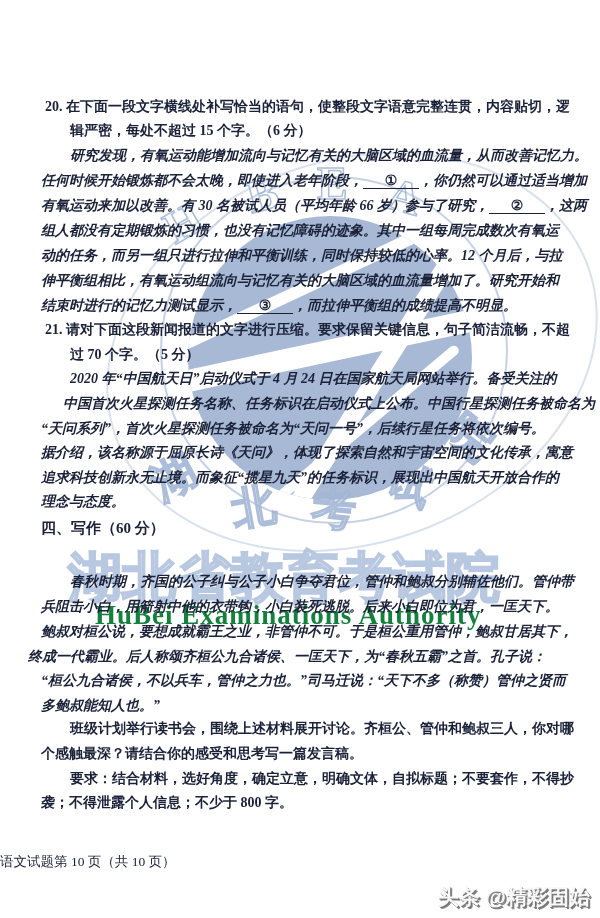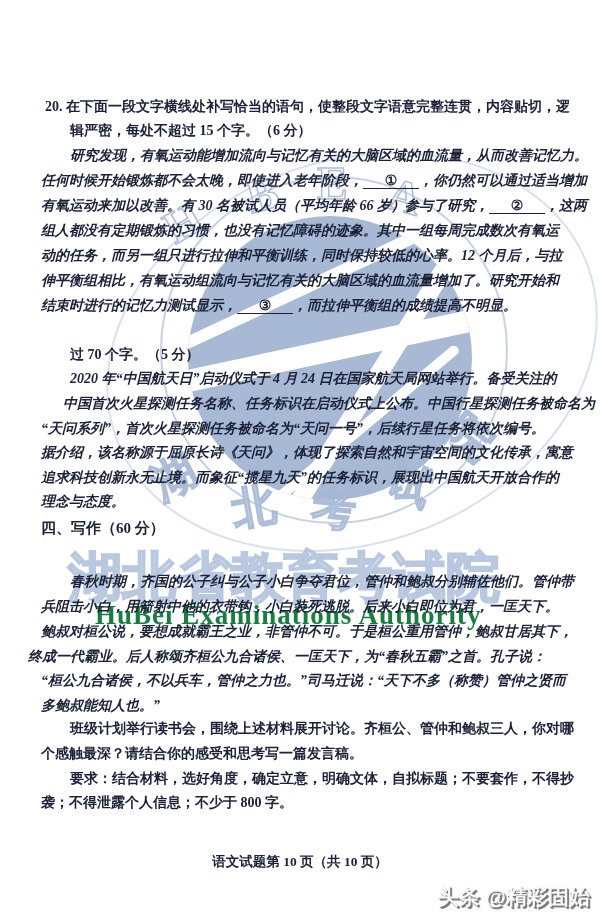--- a/index.html
+++ b/index.html
@@ -68,22 +68,22 @@
   }
   .line.song{font-weight:700;}
   .line.kai{font-weight:700;font-style:italic;}
   .line.bold{font-weight:700;font-size:15px;}
   .blank{
     display:inline-block;min-width:56px;text-align:center;
     border-bottom:1.5px solid #1a2138;font-style:normal;
     line-height:15px;
   }
   .footer{
-    position:absolute;left:0;right:0;top:853px;text-align:center;
-    font-size:13.5px;font-weight:700;z-index:2;
+    position:absolute;left:0;right:0;top:853px;
+    font-size:13.5px;font-weight:400;z-index:2;
   }
 </style>
 </head>
 <body>
 
 <div class="page">
 
   <div class="wm seal-orbit"></div>
   <div class="wm seal-ring"></div>
   <div class="wm seal-globe">
@@ -112,20 +112,21 @@
   <div class="text-layer" id="lines">
       <div class="line song" style="left: 45px; top: 97px;">20. 在下面一段文字横线处补写恰当的语句，使整段文字语意完整连贯，内容贴切，逻</div>
       <div class="line song" style="left: 70px; top: 121px;">辑严密，每处不超过 15 个字。（6 分）</div>
       <div class="line kai" style="left: 70px; top: 146px;">研究发现，有氧运动能增加流向与记忆有关的大脑区域的血流量，从而改善记忆力。</div>
       <div class="line kai" style="left: 41px; top: 171px;">任何时候开始锻炼都不会太晚，即使进入老年阶段，<span class="blank">①</span>，你仍然可以通过适当增加</div>
       <div class="line kai" style="left: 41px; top: 196px;">有氧运动来加以改善。有 30 名被试人员（平均年龄 66 岁）参与了研究，<span class="blank">②</span>，这两</div>
       <div class="line kai" style="left: 41px; top: 221px;">组人都没有定期锻炼的习惯，也没有记忆障碍的迹象。其中一组每周完成数次有氧运</div>
       <div class="line kai" style="left: 41px; top: 246px;">动的任务，而另一组只进行拉伸和平衡训练，同时保持较低的心率。12 个月后，与拉</div>
       <div class="line kai" style="left: 41px; top: 271px;">伸平衡组相比，有氧运动组流向与记忆有关的大脑区域的血流量增加了。研究开始和</div>
       <div class="line kai" style="left: 41px; top: 296px;">结束时进行的记忆力测试显示，<span class="blank">③</span>，而拉伸平衡组的成绩提高不明显。</div>
+      <div class="line song" style="left: 45px; top: 320px;">21. 请对下面这段新闻报道的文字进行压缩。要求保留关键信息，句子简洁流畅，不超</div>
       <div class="line song" style="left: 70px; top: 345px;">过 70 个字。（5 分）</div>
       <div class="line kai" style="left: 70px; top: 369px;">2020 年“中国航天日”启动仪式于 4 月 24 日在国家航天局网站举行。备受关注的</div>
       <div class="line kai" style="left: 41px; top: 394px; margin-left: 22px;">中国首次火星探测任务名称、任务标识在启动仪式上公布。中国行星探测任务被命名为</div>
       <div class="line kai" style="left: 41px; top: 419px;">“天问系列”，首次火星探测任务被命名为“天问一号”，后续行星任务将依次编号。</div>
       <div class="line kai" style="left: 41px; top: 443px;">据介绍，该名称源于屈原长诗《天问》，体现了探索自然和宇宙空间的文化传承，寓意</div>
       <div class="line kai" style="left: 41px; top: 468px;">追求科技创新永无止境。而象征“揽星九天”的任务标识，展现出中国航天开放合作的</div>
       <div class="line kai" style="left: 41px; top: 492px;">理念与态度。</div>
       <div class="line bold" style="left: 41px; top: 519px;">四、写作（60 分）</div>
       <div class="line kai" style="left: 70px; top: 572px;">春秋时期，齐国的公子纠与公子小白争夺君位，管仲和鲍叔分别辅佐他们。管仲带</div>
       <div class="line kai" style="left: 41px; top: 597px;">兵阻击小白，用箭射中他的衣带钩，小白装死逃脱。后来小白即位为君，一匡天下。</div>

